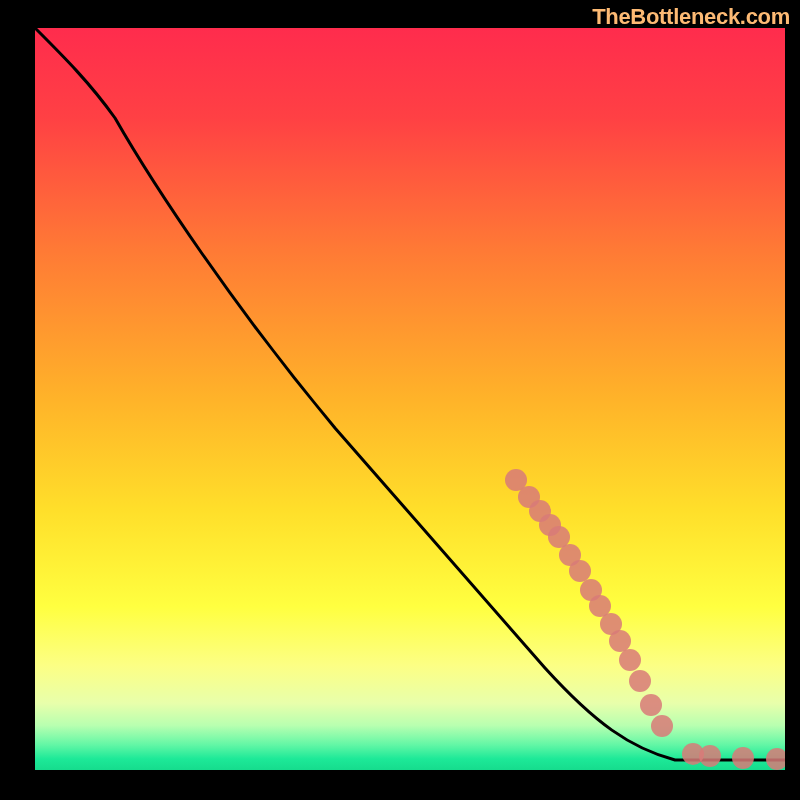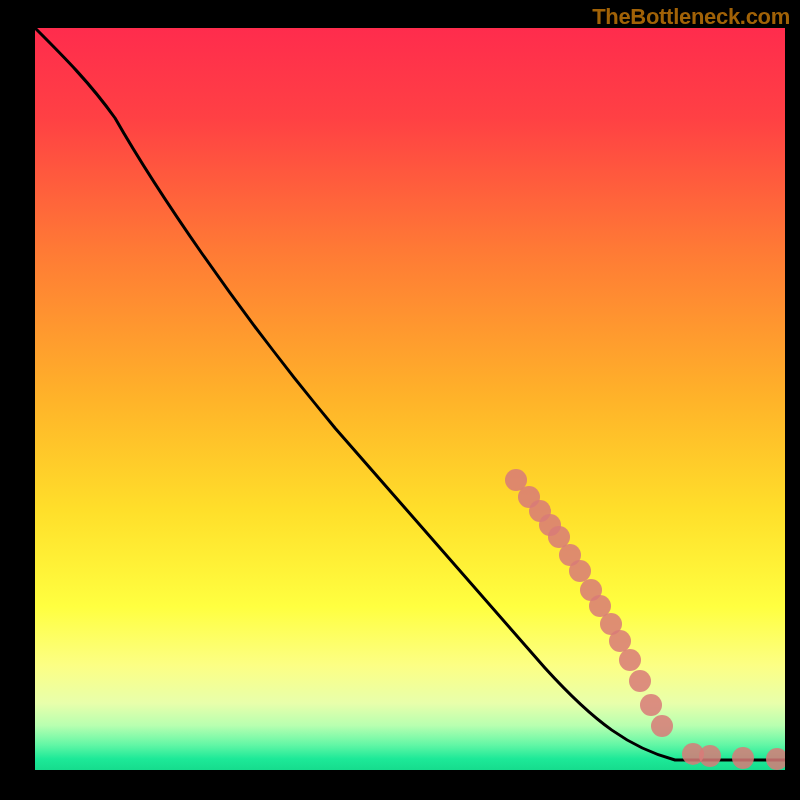--- a/index.html
+++ b/index.html
@@ -10,21 +10,21 @@
     height: 800px;
     background: #000;
   }
   .watermark {
     position: absolute;
     top: 4px;
     right: 10px;
     font-family: Arial, Helvetica, sans-serif;
     font-size: 22px;
     font-weight: 600;
-    color: #a16207;
+    color: #fdba74;
     letter-spacing: -0.3px;
   }
   .plot {
     position: absolute;
     left: 35px;
     top: 28px;
     width: 750px;
     height: 742px;
   }
   .gradient-bg {

